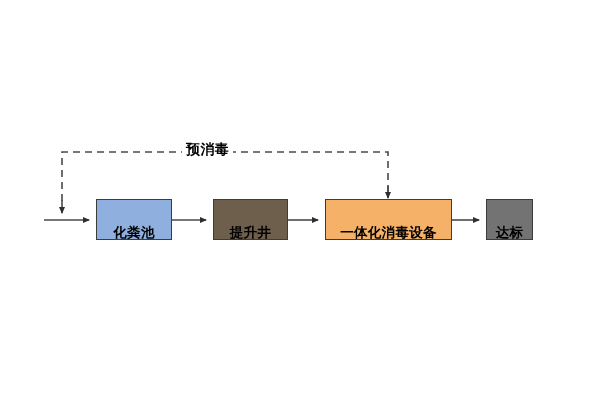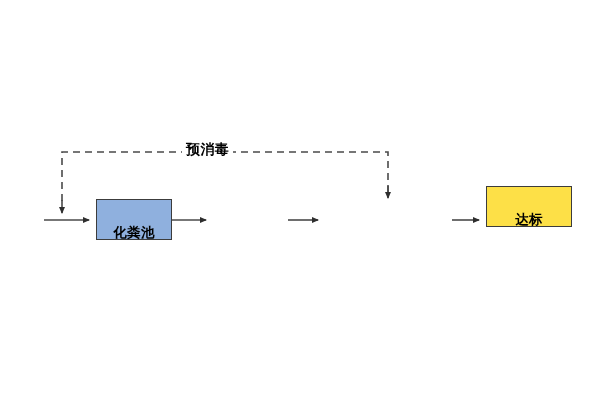--- a/index.html
+++ b/index.html
@@ -51,22 +51,22 @@
   }
   #node-tishengjing {
     left: 213px; top: 199px;  width: 75px;  height: 41px;
     background: #6E5E4C;
   }
   #node-xiaodushebei {
     left: 325px; top: 199px;  width: 127px; height: 41px;
     background: #F5B167;
   }
   #node-dabiao {
-    left: 486px; top: 186px;  width: 86px;  height: 41px;
-    background: #fde047;
+    left: 486px; top: 199px;  width: 47px;  height: 41px;
+    background: #737373;
   }
   #label-yuxiaodu {
     position: absolute;
     left: 182px;
     top: 141px;
     font-size: 14px;
     font-weight: bold;
     color: #000000;
     letter-spacing: 0.4px;
     line-height: 1;
@@ -104,19 +104,25 @@
 
     <line x1="62" y1="200" x2="62" y2="213" stroke="#4a4a4a" stroke-width="1.6" marker-end="url(#arrowhead-dash)"></line>
   </svg>
 
   <div id="label-yuxiaodu">预消毒</div>
 
   <div id="node-huafenchi" class="node">
     <span class="node-label">化粪池</span>
   </div>
 
+  <div id="node-tishengjing" class="node">
+    <span class="node-label">提升井</span>
+  </div>
 
+  <div id="node-xiaodushebei" class="node">
+    <span class="node-label">一体化消毒设备</span>
+  </div>
 
   <div id="node-dabiao" class="node">
     <span class="node-label">达标</span>
   </div>
 
 </div>
 
 </body></html>

